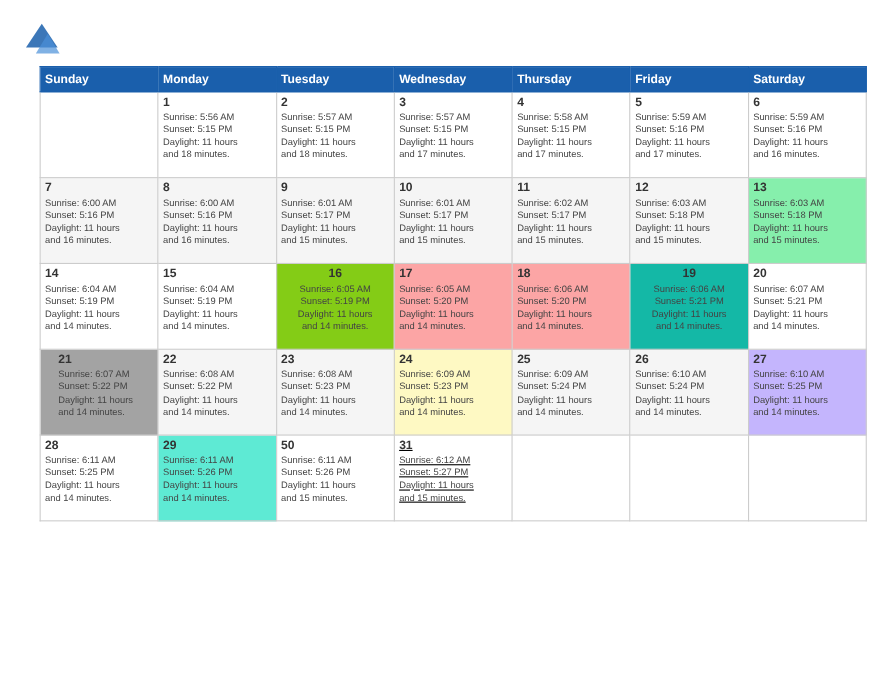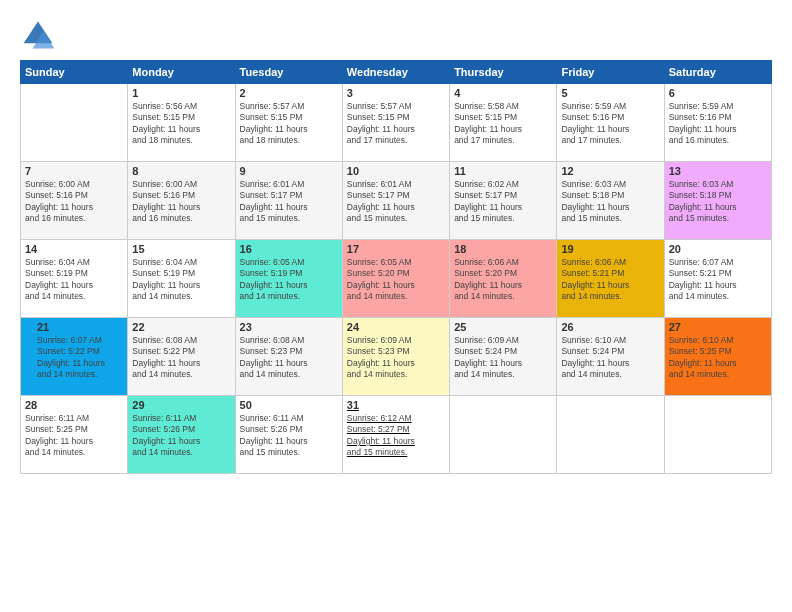--- a/index.html
+++ b/index.html
@@ -55,20 +55,21 @@
       letter-spacing: 1px;
     }
     .location-title {
       font-size: 14px;
       color: #555;
     }
     .calendar {
       width: 100%;
       border-collapse: collapse;
       font-size: 9.5px;
+      margin-left: 16px;
     }
     .calendar th {
       background: #1a5fac;
       color: white;
       padding: 5px 4px;
       text-align: left;
       font-size: 11px;
       font-weight: bold;
       border: 1px solid #1a5fac;
     }
@@ -215,21 +216,21 @@
 Daylight: 11 hours
 and 15 minutes.</div>
           </td>
           <td style="background: rgb(245, 245, 245);">
             <div class="day-num">12</div>
             <div class="day-info" style="white-space: pre-line;">Sunrise: 6:03 AM
 Sunset: 5:18 PM
 Daylight: 11 hours
 and 15 minutes.</div>
           </td>
-          <td style="background: #f0abfc;">
+          <td style="background: #86efac;">
             <div class="day-num">13</div>
             <div class="day-info" style="white-space: pre-line;">Sunrise: 6:03 AM
 Sunset: 5:18 PM
 Daylight: 11 hours
 and 15 minutes.</div>
           </td>
         </tr>
         <tr>
           <td style="background: rgb(255, 255, 255);">
             <div class="day-num">14</div>
@@ -238,58 +239,58 @@
 Daylight: 11 hours
 and 14 minutes.</div>
           </td>
           <td style="background: rgb(255, 255, 255);">
             <div class="day-num">15</div>
             <div class="day-info" style="white-space: pre-line;">Sunrise: 6:04 AM
 Sunset: 5:19 PM
 Daylight: 11 hours
 and 14 minutes.</div>
           </td>
-          <td style="background: #5eead4;">
+          <td style="background: #84cc16; text-align: center;">
             <div class="day-num">16</div>
             <div class="day-info" style="white-space: pre-line;">Sunrise: 6:05 AM
 Sunset: 5:19 PM
 Daylight: 11 hours
 and 14 minutes.</div>
           </td>
           <td style="background: #fca5a5;">
             <div class="day-num">17</div>
             <div class="day-info" style="white-space: pre-line;">Sunrise: 6:05 AM
 Sunset: 5:20 PM
 Daylight: 11 hours
 and 14 minutes.</div>
           </td>
           <td style="background: #fca5a5;">
             <div class="day-num">18</div>
             <div class="day-info" style="white-space: pre-line;">Sunrise: 6:06 AM
 Sunset: 5:20 PM
 Daylight: 11 hours
 and 14 minutes.</div>
           </td>
-          <td style="background: #eab308;">
+          <td style="background: #14b8a6; text-align: center;">
             <div class="day-num">19</div>
             <div class="day-info" style="white-space: pre-line;">Sunrise: 6:06 AM
 Sunset: 5:21 PM
 Daylight: 11 hours
 and 14 minutes.</div>
           </td>
           <td style="background: rgb(255, 255, 255);">
             <div class="day-num">20</div>
             <div class="day-info" style="white-space: pre-line;">Sunrise: 6:07 AM
 Sunset: 5:21 PM
 Daylight: 11 hours
 and 14 minutes.</div>
           </td>
         </tr>
         <tr>
-          <td style="background: #0ea5e9; padding-left: 16px;">
+          <td style="background: #a3a3a3; padding-left: 16px;">
             <div class="day-num">21</div>
             <div class="day-info" style="white-space: pre-line;">Sunrise: 6:07 AM
 Sunset: 5:22 PM
 Daylight: 11 hours
 and 14 minutes.</div>
           </td>
           <td style="background: rgb(245, 245, 245);">
             <div class="day-num">22</div>
             <div class="day-info" style="white-space: pre-line;">Sunrise: 6:08 AM
 Sunset: 5:22 PM
@@ -317,21 +318,21 @@
 Daylight: 11 hours
 and 14 minutes.</div>
           </td>
           <td style="background: rgb(245, 245, 245);">
             <div class="day-num">26</div>
             <div class="day-info" style="white-space: pre-line;">Sunrise: 6:10 AM
 Sunset: 5:24 PM
 Daylight: 11 hours
 and 14 minutes.</div>
           </td>
-          <td style="background: #f97316;">
+          <td style="background: #c4b5fd;">
             <div class="day-num">27</div>
             <div class="day-info" style="white-space: pre-line;">Sunrise: 6:10 AM
 Sunset: 5:25 PM
 Daylight: 11 hours
 and 14 minutes.</div>
           </td>
         </tr>
         <tr>
           <td style="background: rgb(255, 255, 255);">
             <div class="day-num">28</div>

